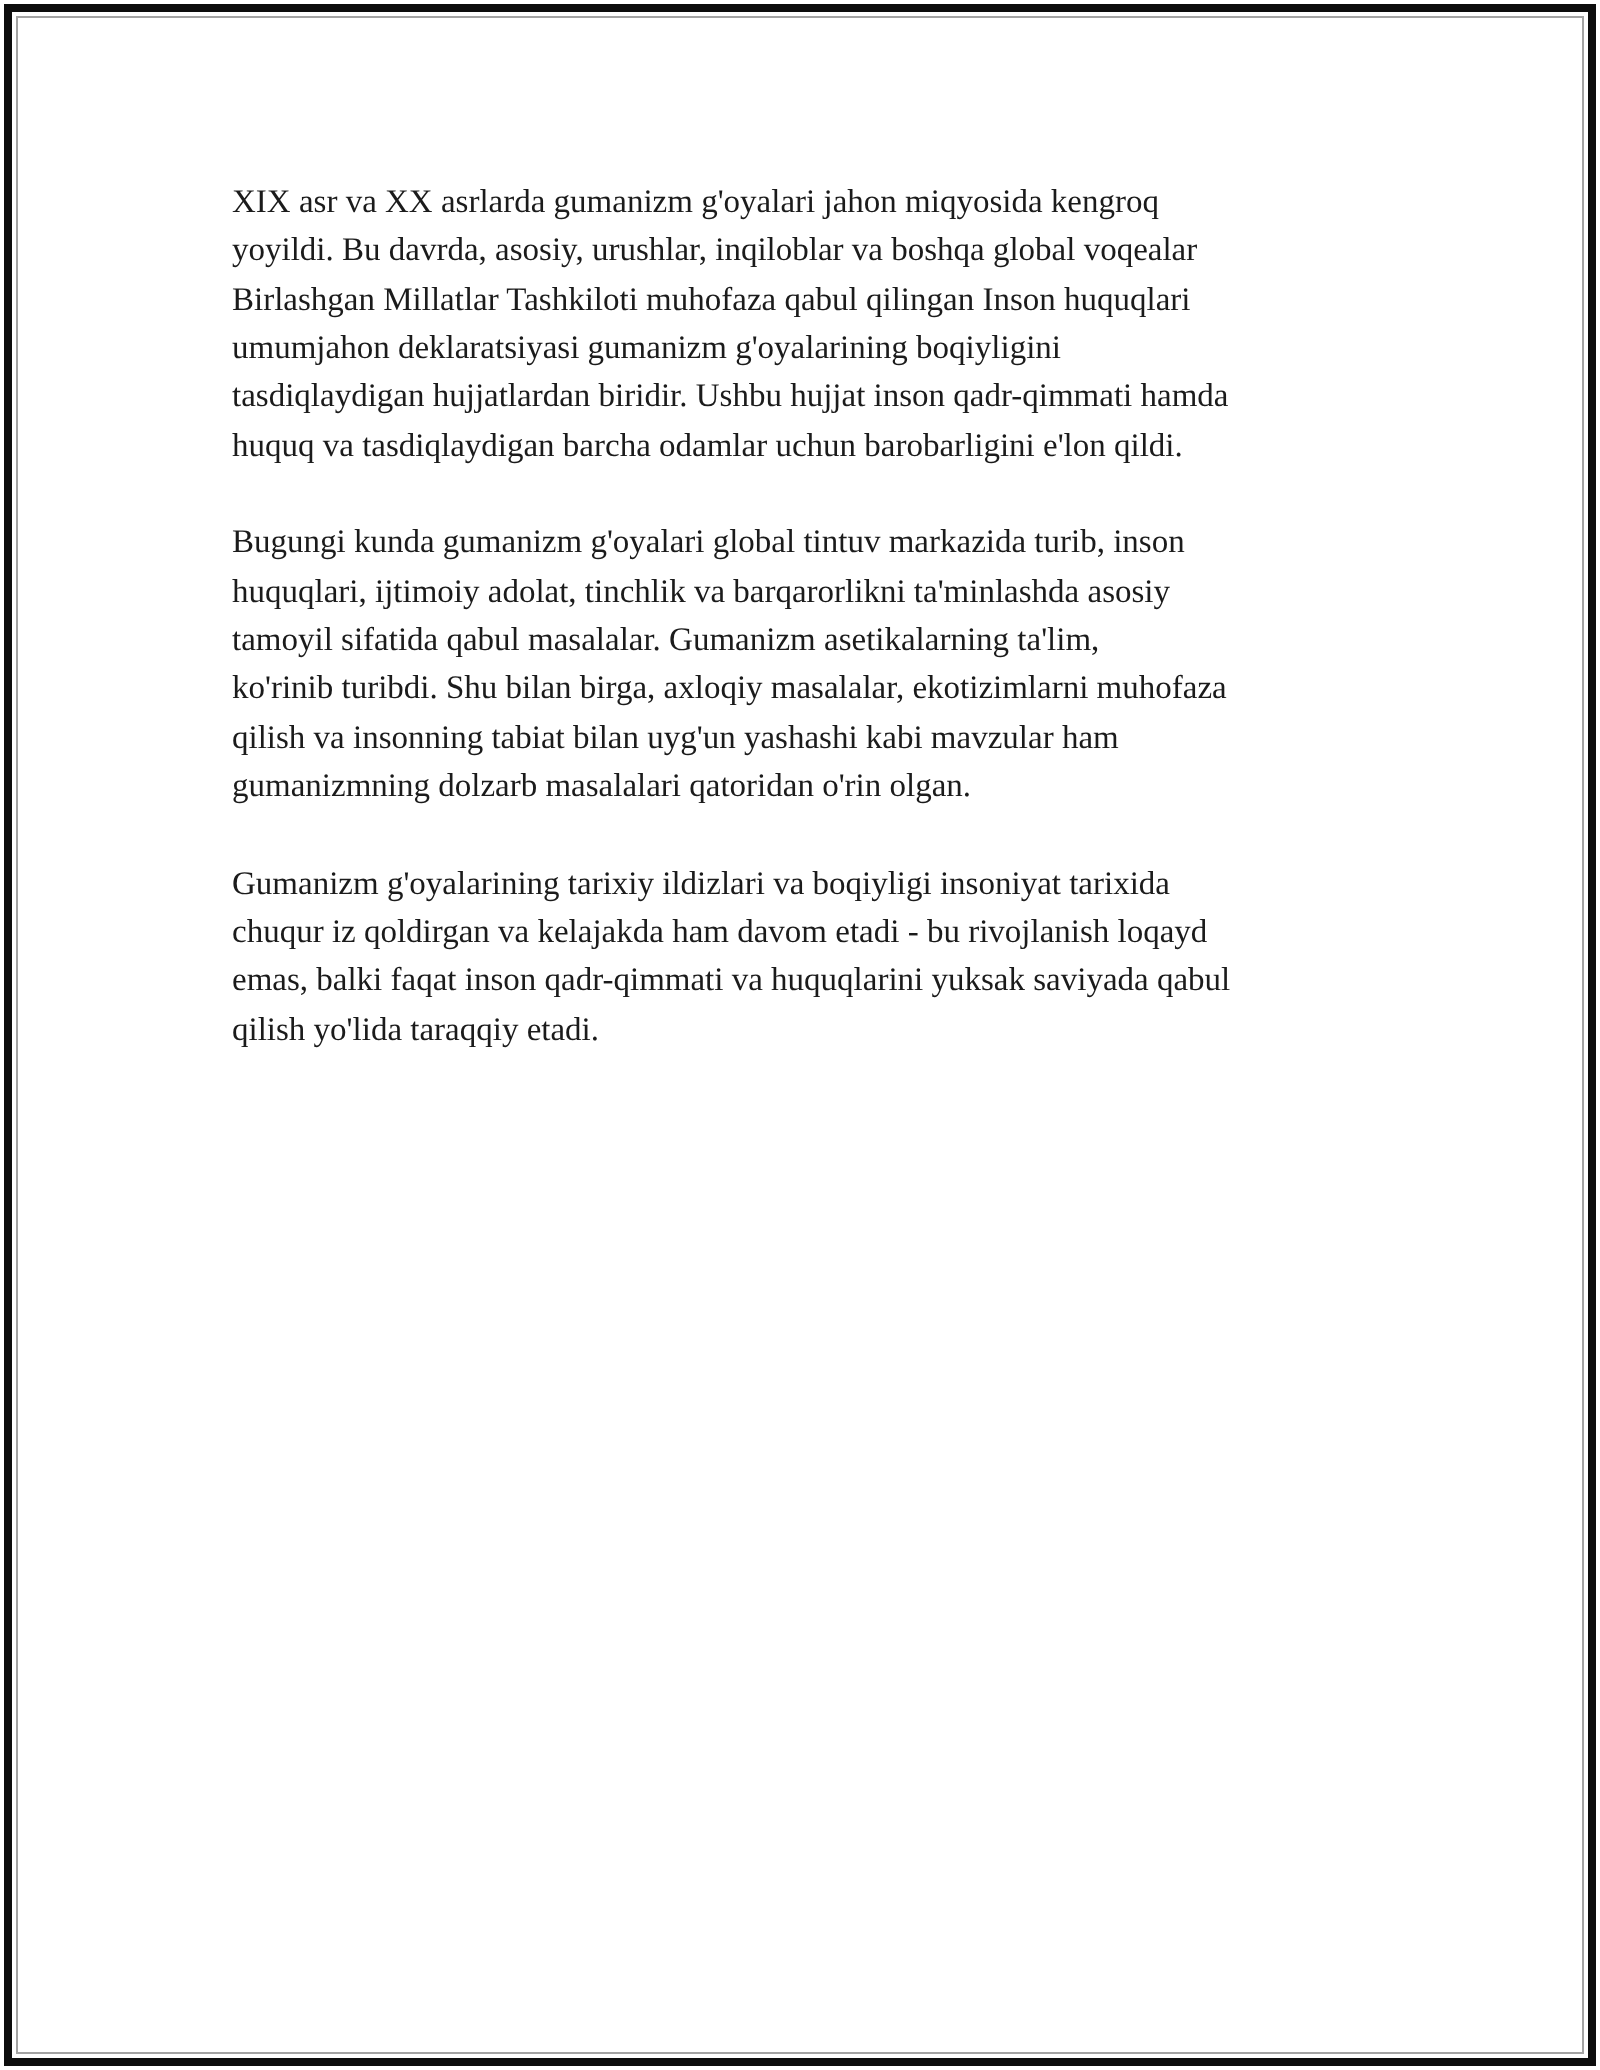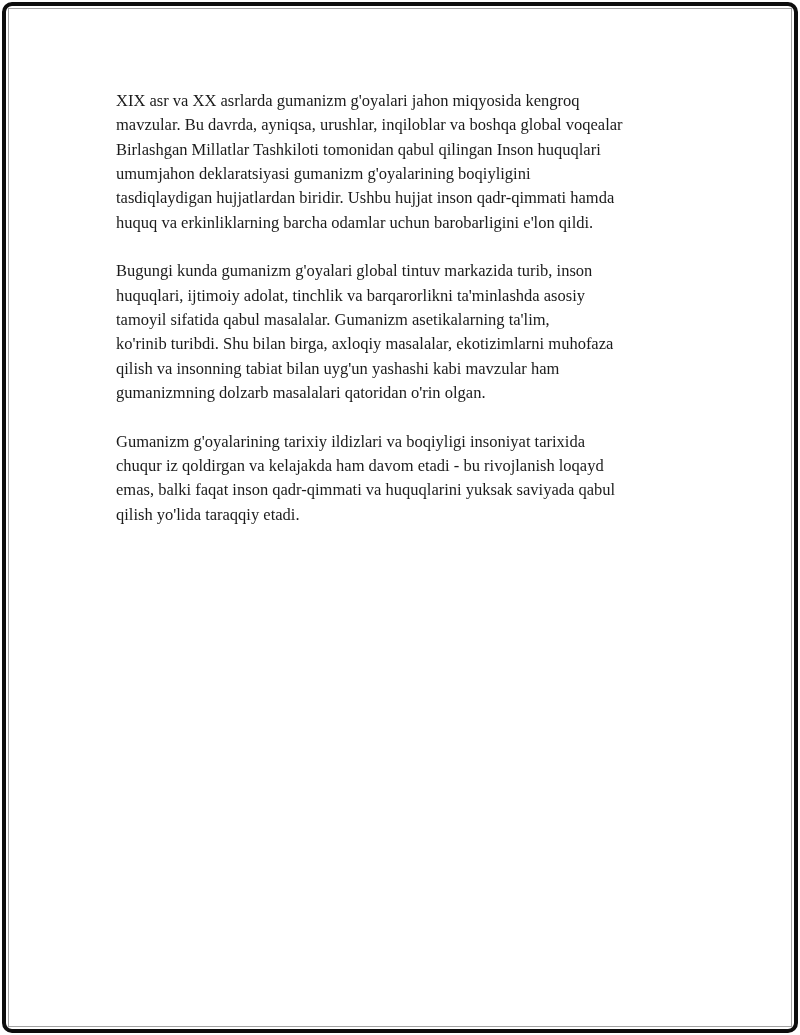--- a/index.html
+++ b/index.html
@@ -44,30 +44,30 @@
   }
   .content .line {
     display: block;
     white-space: nowrap;
   }
 </style>
 </head>
 <body>
 
 <div id="viewport" style="background: rgb(255, 255, 255);">
-  <div class="frame" style="border-color: rgb(13, 13, 13); border-radius: 10px;">
+  <div class="frame" style="border-color: rgb(13, 13, 13);">
     <div class="inner-frame" style="border-color: rgb(163, 163, 163);">
       <div class="content" style="color: rgb(27, 27, 27);">
           <p>
             <span class="line">XIX asr va XX asrlarda gumanizm g'oyalari jahon miqyosida kengroq</span>
-            <span class="line">mavzular. Bu davrda, ayniqsa, urushlar, inqiloblar va boshqa global voqealar</span>
-            <span class="line">Birlashgan Millatlar Tashkiloti tomonidan qabul qilingan Inson huquqlari</span>
+            <span class="line">yoyildi. Bu davrda, asosiy, urushlar, inqiloblar va boshqa global voqealar</span>
+            <span class="line">Birlashgan Millatlar Tashkiloti muhofaza qabul qilingan Inson huquqlari</span>
             <span class="line">umumjahon deklaratsiyasi gumanizm g'oyalarining boqiyligini</span>
             <span class="line">tasdiqlaydigan hujjatlardan biridir. Ushbu hujjat inson qadr-qimmati hamda</span>
-            <span class="line">huquq va erkinliklarning barcha odamlar uchun barobarligini e'lon qildi.</span>
+            <span class="line">huquq va tasdiqlaydigan barcha odamlar uchun barobarligini e'lon qildi.</span>
           </p>
           <p>
             <span class="line">Bugungi kunda gumanizm g'oyalari global tintuv markazida turib, inson</span>
             <span class="line">huquqlari, ijtimoiy adolat, tinchlik va barqarorlikni ta'minlashda asosiy</span>
             <span class="line">tamoyil sifatida qabul masalalar. Gumanizm asetikalarning ta'lim,</span>
             <span class="line">ko'rinib turibdi. Shu bilan birga, axloqiy masalalar, ekotizimlarni muhofaza</span>
             <span class="line">qilish va insonning tabiat bilan uyg'un yashashi kabi mavzular ham</span>
             <span class="line">gumanizmning dolzarb masalalari qatoridan o'rin olgan.</span>
           </p>
           <p>

